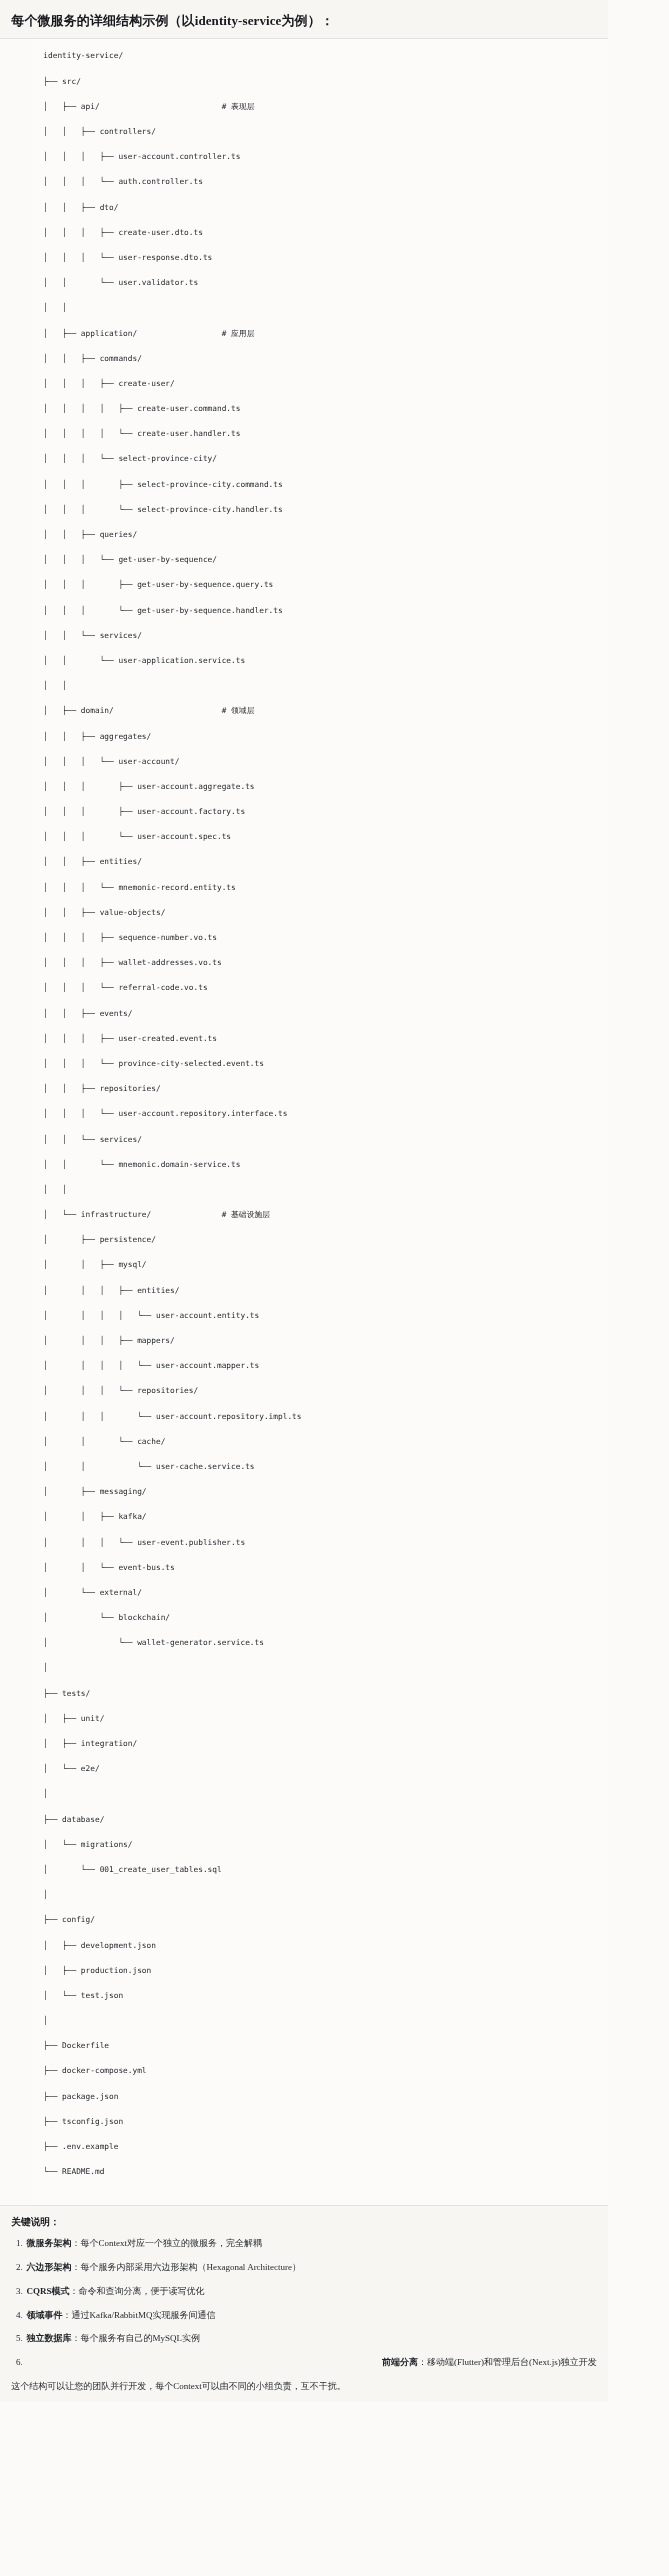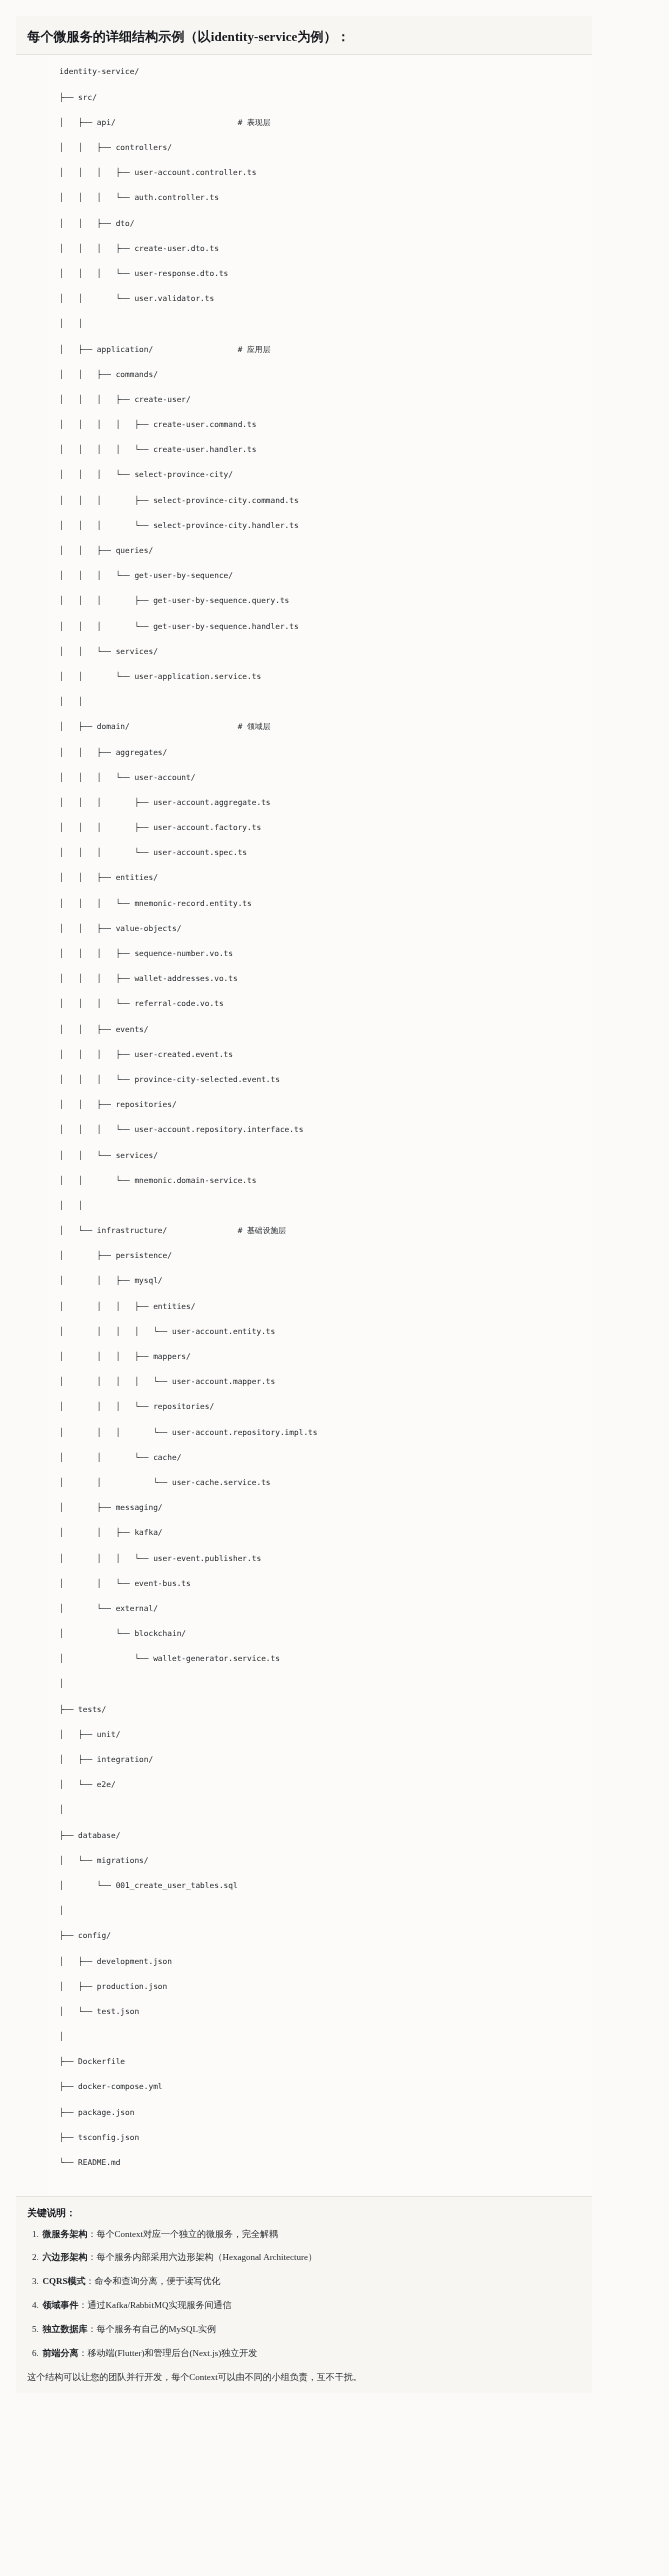--- a/index.html
+++ b/index.html
@@ -11,21 +11,21 @@
   body {
     width: 669px;
     font-family: "Liberation Serif", "DejaVu Serif", serif;
     color: #1f2328;
     -webkit-font-smoothing: antialiased;
   }
   .page {
     width: 608px;
     box-sizing: border-box;
     background: #fbfaf8;
-    padding: 16px;
+    padding: 0;
   }
 
   
   .doc-header {
     padding: 12.5px 11.3px 8.8px 11.3px;
     border-bottom: 0.6px solid #e6e3dd;
     background: #f7f6f2;
   }
   .doc-title {
     font-family: "Liberation Serif", "DejaVu Serif", serif;
@@ -80,21 +80,21 @@
     margin: 0 0 0 0;
     padding: 0 0 0 13.8px;
     list-style: decimal;
     font-size: 9px;
     line-height: 1.55;
   }
   ol.notes-list li {
     margin: 0 0 10px 0;
     padding-left: 1.3px;
   }
-  ol.notes-list li:last-child { margin-bottom: 8.8px; }
+  ol.notes-list li:last-child { margin-bottom: 8.8px; text-align: right; }
   .note-term { font-weight: bold; }
   .note-sep  { font-weight: normal; }
   .note-desc { font-weight: normal; }
 
   .closing {
     font-size: 9px;
     line-height: 1.6;
     margin: 3.8px 0 0 0;
     color: #1f2328;
   }
@@ -185,20 +185,21 @@
 <span class="tree-row"><span class="tree-path">│</span></span>
 <span class="tree-row"><span class="tree-path">├── config/</span></span>
 <span class="tree-row"><span class="tree-path">│   ├── development.json</span></span>
 <span class="tree-row"><span class="tree-path">│   ├── production.json</span></span>
 <span class="tree-row"><span class="tree-path">│   └── test.json</span></span>
 <span class="tree-row"><span class="tree-path">│</span></span>
 <span class="tree-row"><span class="tree-path">├── Dockerfile</span></span>
 <span class="tree-row"><span class="tree-path">├── docker-compose.yml</span></span>
 <span class="tree-row"><span class="tree-path">├── package.json</span></span>
 <span class="tree-row"><span class="tree-path">├── tsconfig.json</span></span>
+<span class="tree-row"><span class="tree-path">├── .env.example</span></span>
 <span class="tree-row"><span class="tree-path">└── README.md</span></span>
 </pre>
   </div>
 
   <div class="notes">
     <div class="notes-title">关键说明：</div>
     <ol class="notes-list" id="notes-list">
         <li><span class="note-term">微服务架构</span><span class="note-sep">：</span><span class="note-desc">每个Context对应一个独立的微服务，完全解耦</span></li>
         <li><span class="note-term">六边形架构</span><span class="note-sep">：</span><span class="note-desc">每个服务内部采用六边形架构（Hexagonal Architecture）</span></li>
         <li><span class="note-term">CQRS模式</span><span class="note-sep">：</span><span class="note-desc">命令和查询分离，便于读写优化</span></li>

